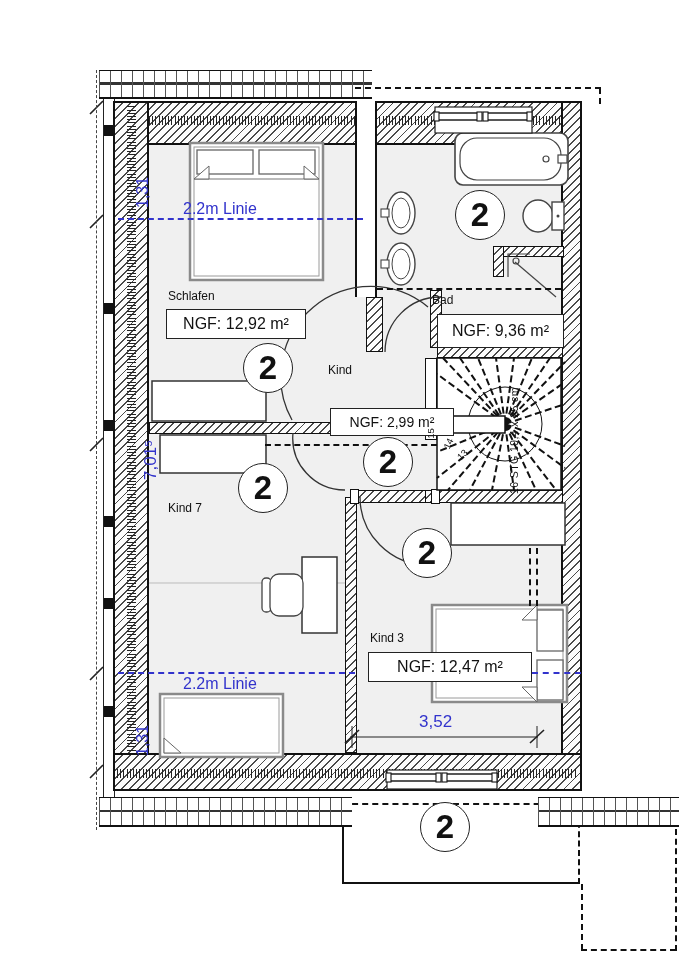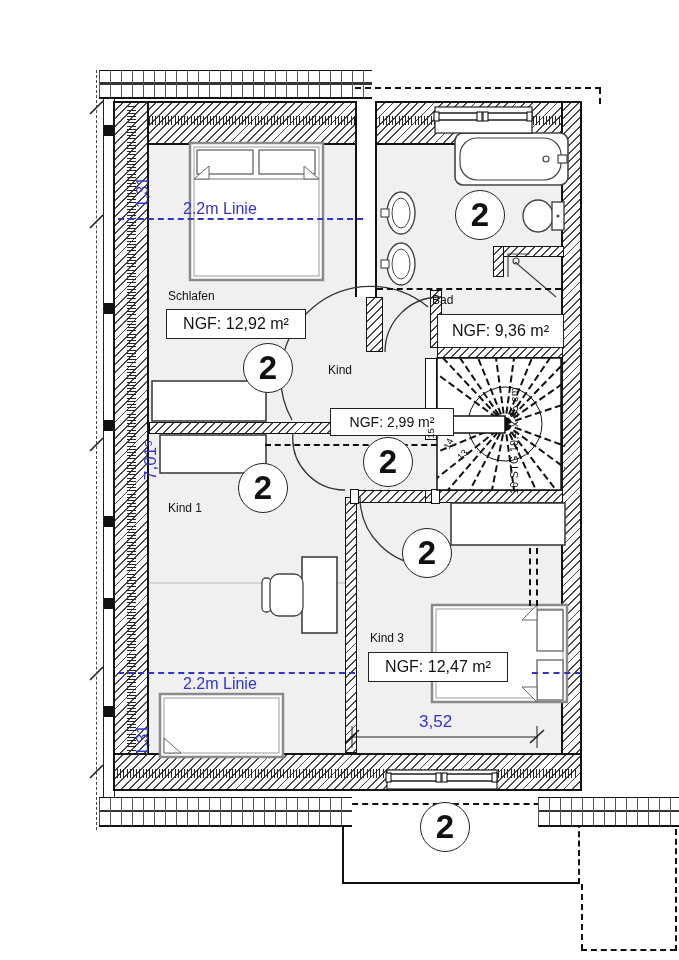--- a/index.html
+++ b/index.html
@@ -176,24 +176,24 @@
 
   <div class="abs roomlabel" style="left:168px;top:289px;">Schlafen</div>
   <div class="abs ngf" style="left:166px;top:309px;width:140px;height:30px;">NGF: 12,92 m²</div>
 
   <div class="abs roomlabel" style="left:432px;top:293px;">Bad</div>
   <div class="abs ngf" style="left:437px;top:314px;width:127px;height:34px;">NGF: 9,36 m²</div>
 
   <div class="abs roomlabel" style="left:328px;top:363px;">Kind</div>
   <div class="abs ngf" style="left:330px;top:388px;width:124px;height:28px;font-size:14px;margin-top:20px;">NGF: 2,99 m²</div>
 
-  <div class="abs roomlabel" style="left:168px;top:501px;">Kind 1</div>
+  <div class="abs roomlabel" style="left:168px;top:501px;">Kind 7</div>
 
   <div class="abs roomlabel" style="left:370px;top:631px;">Kind 3</div>
-  <div class="abs ngf" style="left:368px;top:652px;width:140px;height:30px;">NGF: 12,47 m²</div>
+  <div class="abs ngf" style="left:368px;top:652px;width:164px;height:30px;">NGF: 12,47 m²</div>
 
   <div class="abs circ" style="left:243px;top:343px;">2</div>
   <div class="abs circ" style="left:455px;top:190px;">2</div>
   <div class="abs circ" style="left:363px;top:437px;">2</div>
   <div class="abs circ" style="left:238px;top:463px;">2</div>
   <div class="abs circ" style="left:402px;top:528px;">2</div>
   <div class="abs circ" style="left:420px;top:802px;">2</div>
 
   <div class="abs dim blue" style="left:183px;top:200px;">2.2m Linie</div>
   <div class="abs dim blue" style="left:183px;top:675px;">2.2m Linie</div>

